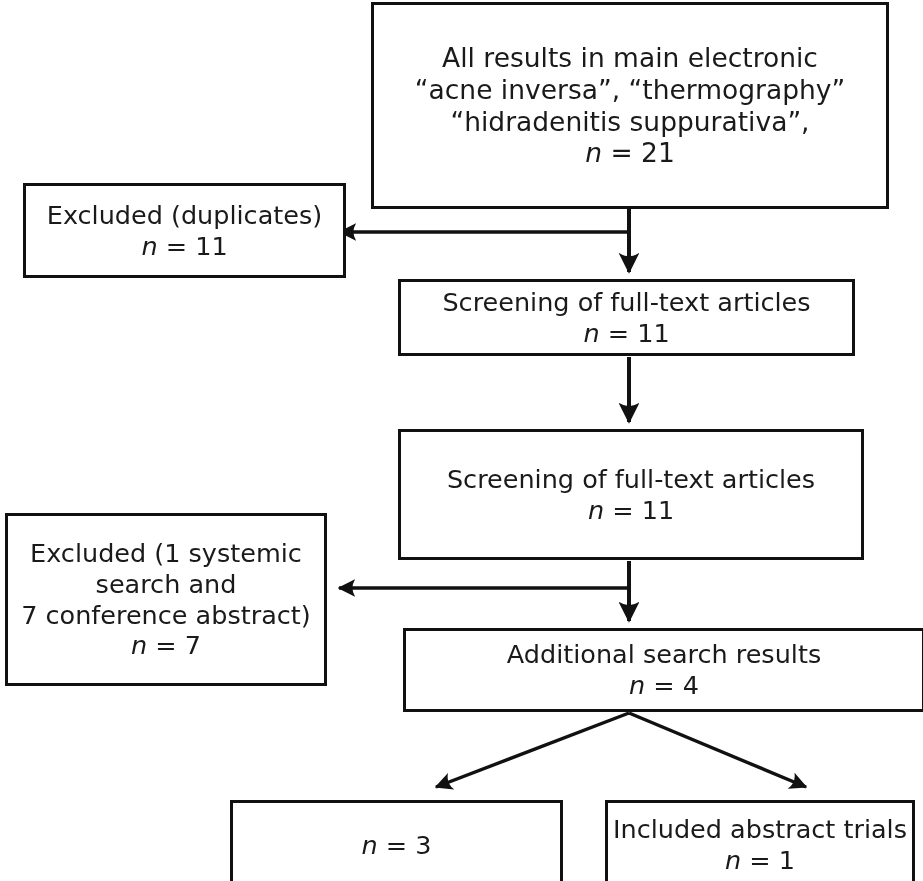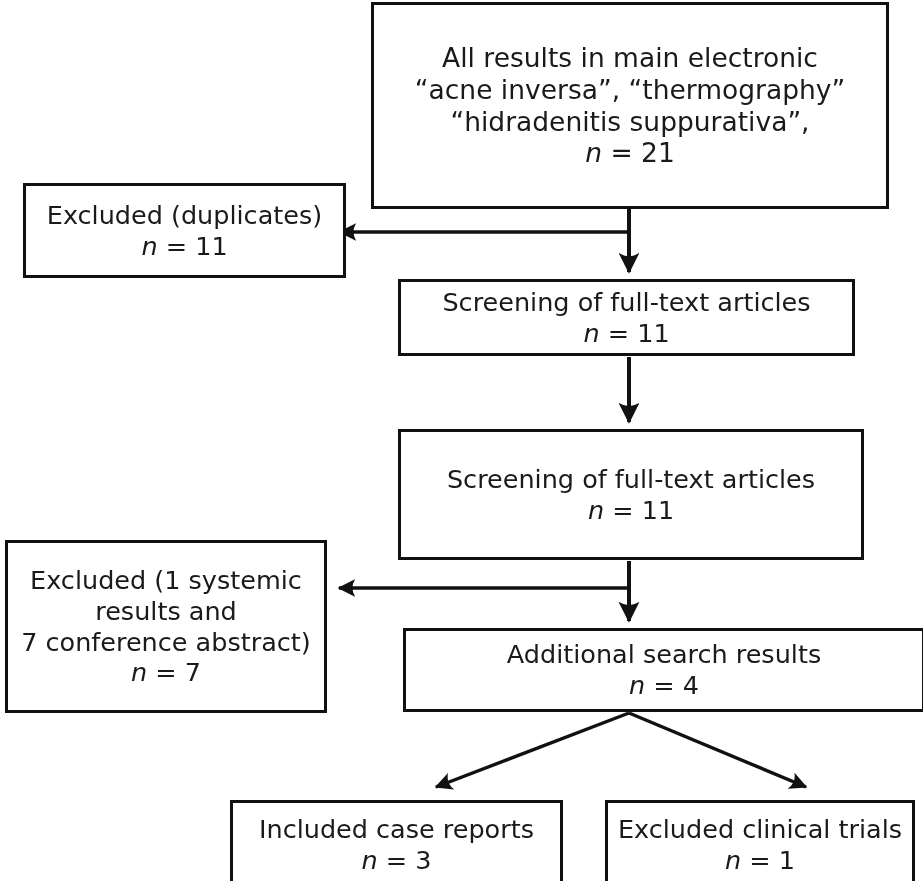--- a/index.html
+++ b/index.html
@@ -64,21 +64,21 @@
   }
   #node-screening-1 {
     left: 398px; top: 279px; width: 457px; height: 77px;
     font-size: 25.5px;
   }
   #node-screening-2 {
     left: 398px; top: 429px; width: 466px; height: 131px;
     font-size: 25.5px;
   }
   #node-excluded-review {
-    left: 5px; top: 540px; width: 322px; height: 173px;
+    left: 5px; top: 513px; width: 322px; height: 173px;
     font-size: 25.5px;
   }
   #node-additional-results {
     left: 403px; top: 628px; width: 522px; height: 84px;
     font-size: 25.5px;
   }
   #node-included-case-reports {
     left: 230px; top: 800px; width: 333px; height: 90px;
     font-size: 25.5px;
   }
@@ -145,33 +145,32 @@
     <span class="nval"><i>n</i>&nbsp;<span>=</span>&nbsp;<span>11</span></span>
   </div>
 
   <div class="node" id="node-screening-2">
     <span class="line">Screening of full-text articles</span>
     <span class="nval"><i>n</i>&nbsp;<span>=</span>&nbsp;<span>11</span></span>
   </div>
 
   <div class="node" id="node-excluded-review">
     <span class="line">Excluded (1 systemic</span>
-    <span class="line">results and</span>
+    <span class="line">search and</span>
     <span class="line">7 conference abstract)</span>
     <span class="nval"><i>n</i>&nbsp;<span>=</span>&nbsp;<span>7</span></span>
   </div>
 
   <div class="node" id="node-additional-results">
     <span class="line">Additional search results</span>
     <span class="nval"><i>n</i>&nbsp;<span>=</span>&nbsp;<span>4</span></span>
   </div>
 
   <div class="node" id="node-included-case-reports">
-    <span class="line">Included case reports</span>
     <span class="nval"><i>n</i>&nbsp;<span>=</span>&nbsp;<span>3</span></span>
   </div>
 
   <div class="node" id="node-included-clinical-trials">
-    <span class="line">Excluded clinical trials</span>
+    <span class="line">Included abstract trials</span>
     <span class="nval"><i>n</i>&nbsp;<span>=</span>&nbsp;<span>1</span></span>
   </div>
 
 </div>
 
 </body></html>

